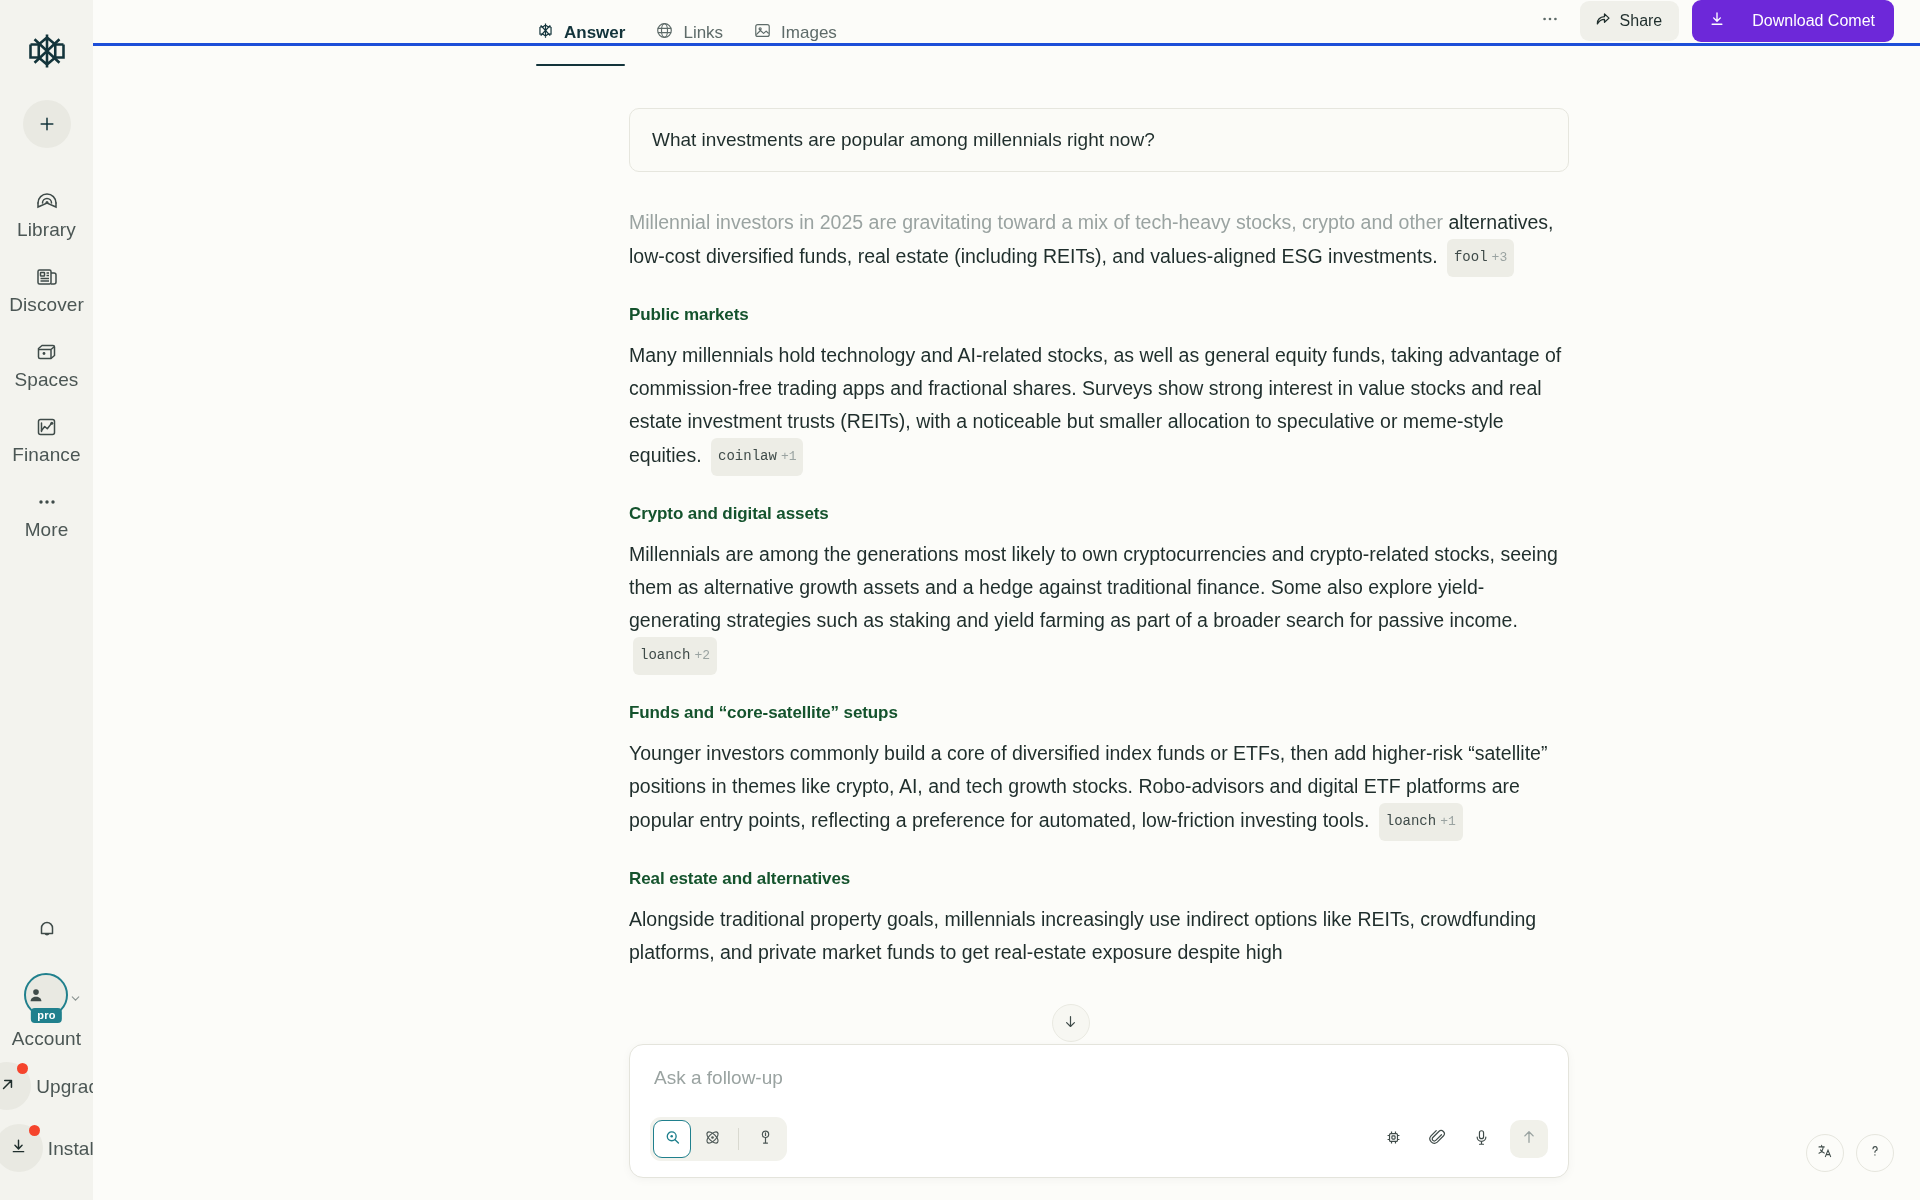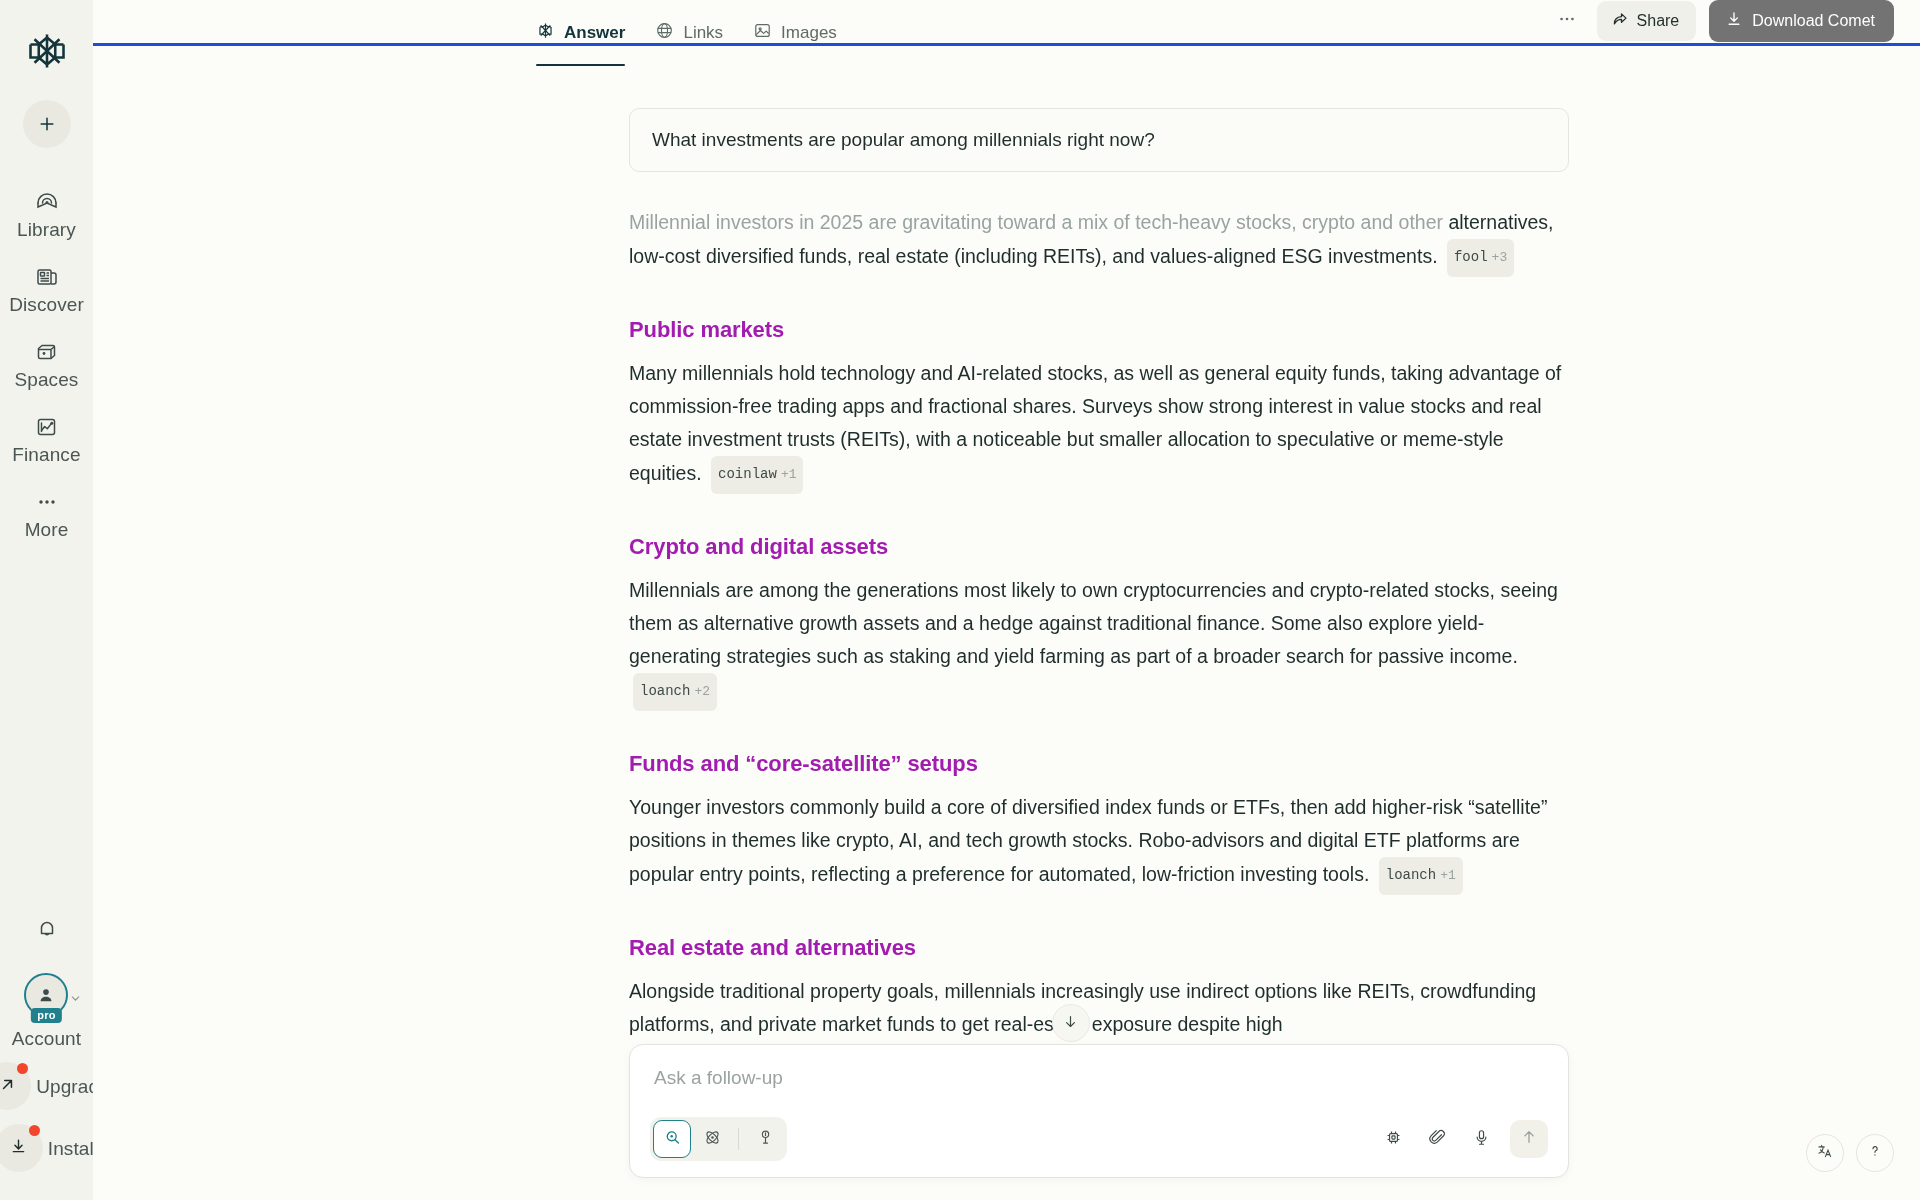--- a/index.html
+++ b/index.html
@@ -39,21 +39,21 @@
   .sidebar-bottom {
     position: absolute; bottom: 14px; left: 0; width: 100%;
     display: flex; flex-direction: column; align-items: center;
   }
   .bell { width: 48px; height: 48px; display:flex; align-items:center; justify-content:center;
           margin-bottom: 18px; cursor: pointer; }
   .acct-wrap { position: relative; display: flex; flex-direction: column; align-items: center;
                margin-bottom: 14px; cursor: pointer;}
   .avatar-ring {
     width: 44px; height: 44px; border-radius: 50%;
-    border: 2px solid #20808d; display: flex; align-items: center; justify-content: center;
+    border: 2px solid #20808d; display: flex; align-items: center; 
     background: #e9e9e2; position: relative;
   }
   .pro-badge {
     position: absolute; bottom: -8px; left: 50%; transform: translateX(-50%);
     background: #20808d; color: #fff; font-size: 11px; font-weight: 700;
     padding: 1px 6px 2px; border-radius: 4px; line-height: 1.1; letter-spacing: .2px;
   }
   .chev-acct { position: absolute; right: -16px; top: 16px; }
   .badge-dot {
     position: absolute; top: 1px; right: 3px; width: 11px; height: 11px;
@@ -85,22 +85,22 @@
   .top-right { position: absolute; right: 26px; display: flex; align-items: center; gap: 13px; }
   .dots-btn { width: 34px; height: 34px; display:flex; align-items:center; justify-content:center;
               cursor:pointer; color:#5e6b69; }
   .share-btn {
     display: flex; align-items: center; gap: 8px;
     background: #f0f0ea; border-radius: 9px; padding: 9px 17px 9px 14px;
     font-size: 16px; color: #1f2e2c; cursor: pointer; border: none;
     font-family: inherit;
   }
   .dl-btn {
-    display: flex; align-items: center; gap: 9px;
-    background: #737373; border-radius: 9px; padding: 10px 19px 10px 16px;
+    display: flex; align-items: center; gap: 26px;
+    background: #6d28d9; border-radius: 9px; padding: 10px 19px 10px 16px;
     font-size: 16px; color: #fff; cursor: pointer; border: none; font-family: inherit;
   }
 
   
   .content { position: absolute; top: 66px; left: 0; right: 0; bottom: 0; overflow: hidden; }
   .col { width: 940px; margin-left: 536px; padding-top: 42px; }
   .query-box {
     border: 1px solid #e6e6de; background: #fbfbf7; border-radius: 10px;
     padding: 20px 22px; font-size: 19px; color: #1f2e2c;
   }
@@ -112,22 +112,22 @@
   .done-btn {
     background: #1e7f8c; border: none; border-radius: 9px;
     padding: 11px 26px; font-size: 16.5px; color: #fff; cursor: pointer; font-family: inherit;
   }
 
   .intro {
     margin-top: 34px; font-size: 19.5px; line-height: 33px; color: #1f2e2c;
   }
   .intro .fade { color: #9aa3a1; }
   h2.sec {
-    font-size: 22px; font-weight: 600; color: #a21caf;
-    margin-top: 40px; margin-bottom: 14px; letter-spacing: -.1px;
+    font-size: 17px; font-weight: 600; color: #14532d;
+    margin-top: 28px; margin-bottom: 14px; letter-spacing: -.1px;
   }
   p.body {
     font-size: 19.5px; line-height: 33px; color: #1f2e2c;
   }
   .cite {
     display: inline-flex; align-items: baseline; gap: 4px;
     background: #ededE6; border-radius: 6px; padding: 2px 7px 3px;
     font-family: "Liberation Mono", monospace; font-size: 14px; color: #3f4b49;
     vertical-align: 2px; margin-left: 4px;
   }

